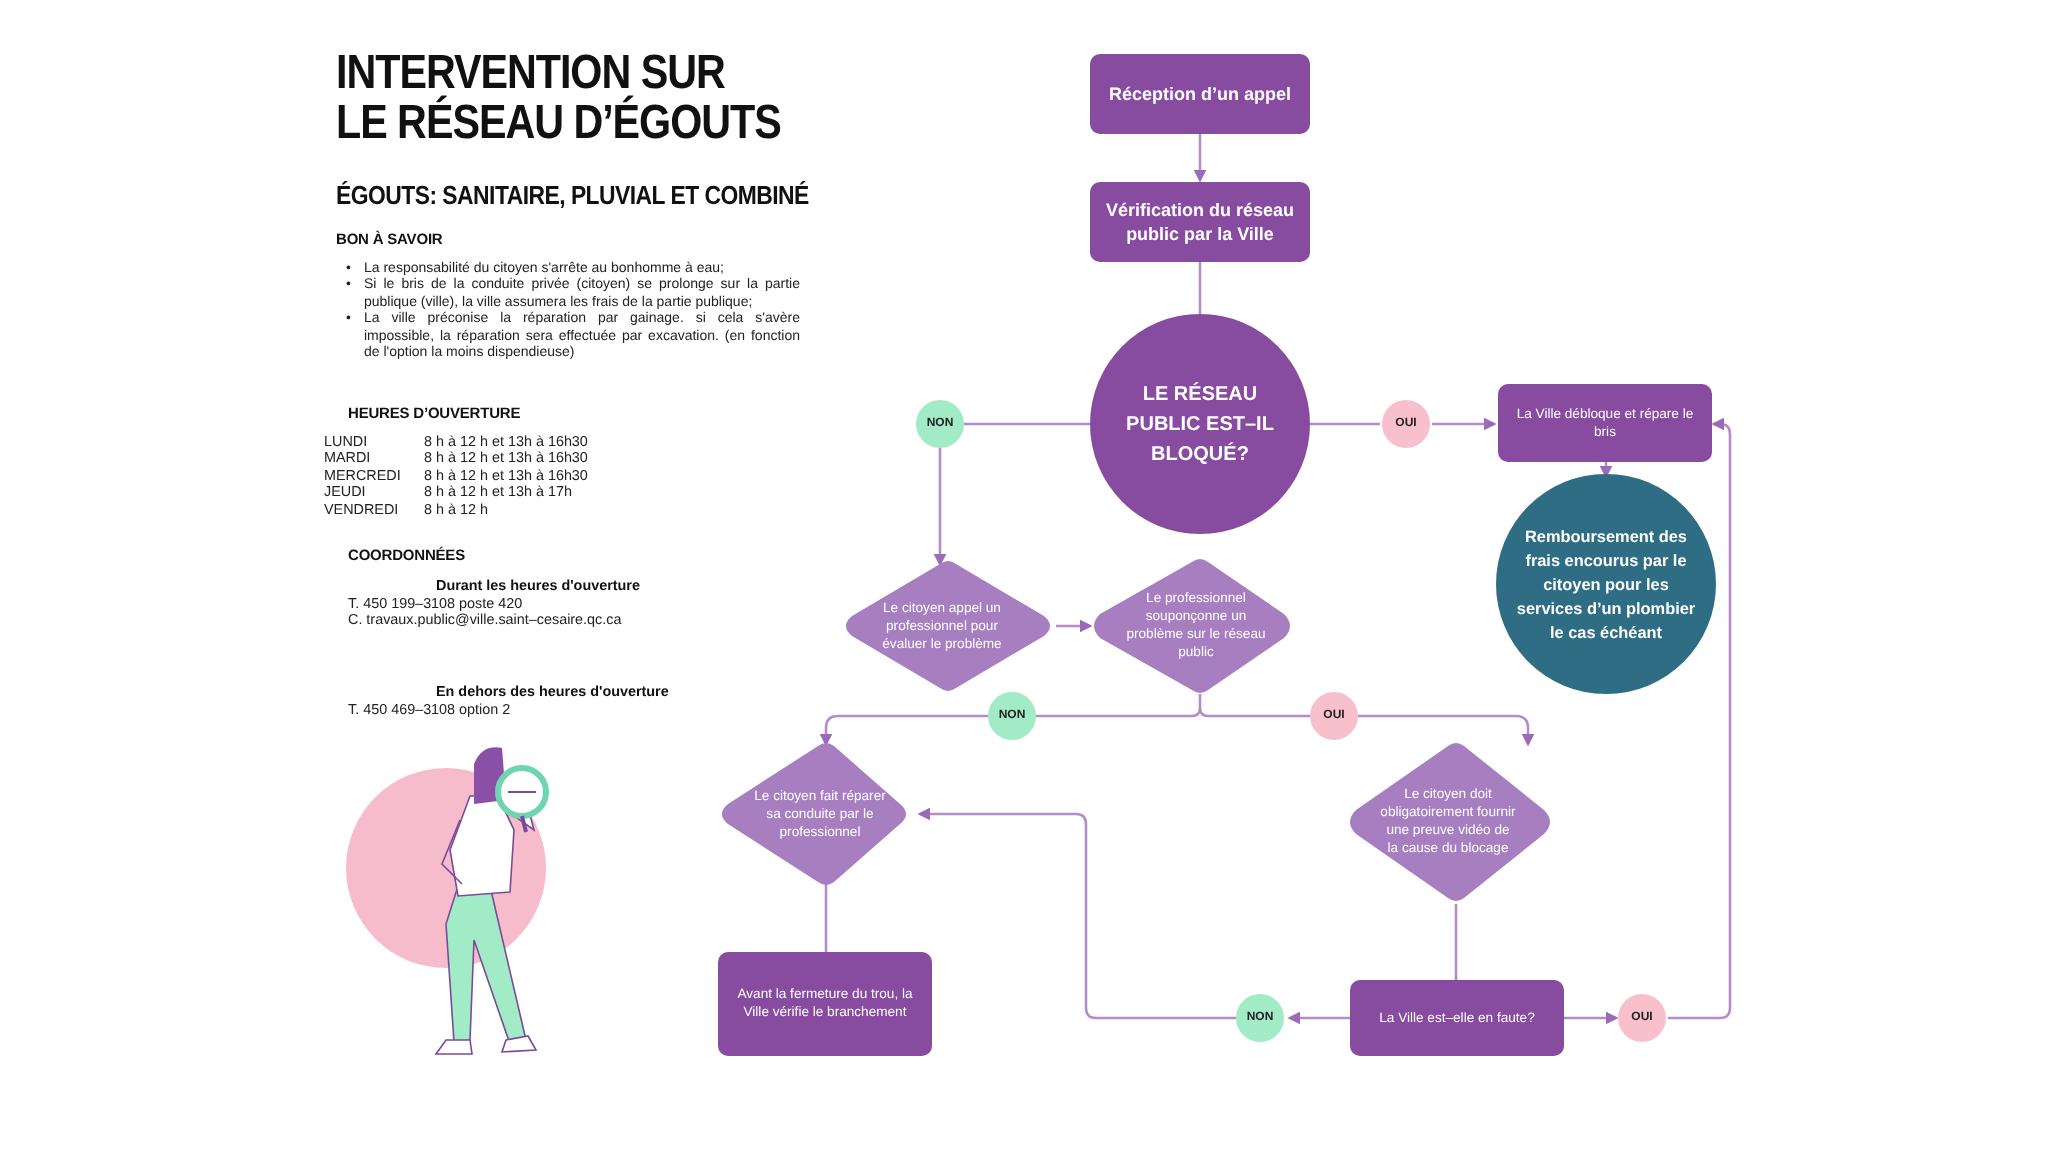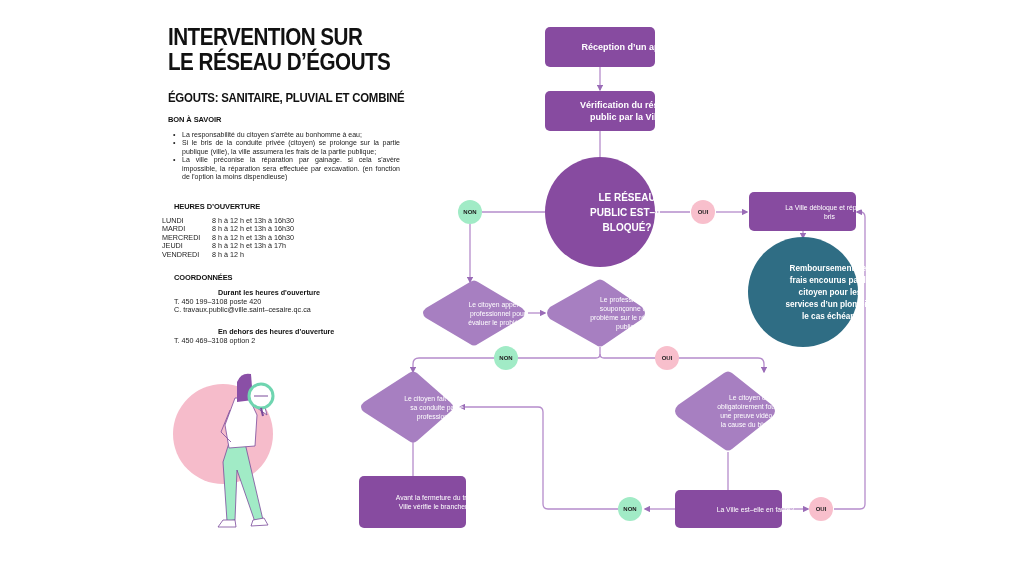--- a/index.html
+++ b/index.html
@@ -11,21 +11,21 @@
   .bullets { left: 172px; top: 131px; width: 218px; margin: 0; padding: 0 0 0 10px; font-size: 7px; line-height: 8.4px; list-style: none; text-align: justify; color: #222; }
   .bullets li { position: relative; }
   .bullets li::before { content: "•"; position: absolute; left: -9px; top: 0; }
   .hours { left: 162px; top: 217px; font-size: 7.2px; line-height: 8.4px; color: #222; }
   .hours .row { display: flex; }
   .hours .day { width: 50px; }
   .contact { left: 174px; font-size: 7.2px; line-height: 8.6px; color: #222; white-space: nowrap; }
   .contact .b { font-weight: bold; color: #111; margin-left: 44px; }
 
   svg.flow { position: absolute; left: 0; top: 0; }
-  .node-text { position: absolute; display: flex; align-items: center; justify-content: center; text-align: center; color: #fff; box-sizing: border-box; margin-left: 27px; }
+  .node-text { position: absolute; display: flex; align-items: center; justify-content: center; text-align: center; color: #fff; box-sizing: border-box; }
   .t-bold { font-weight: bold; font-size: 9px; line-height: 12px; }
   .t-small { font-size: 6.8px; line-height: 9px; }
   .badge { position: absolute; width: 24px; height: 24px; border-radius: 50%; display: flex; align-items: center; justify-content: center; font-size: 6px; font-weight: bold; color: #222; }
   .badge.non { background: #a1ebc6; }
   .badge.oui { background: #f8bfcc; }
 </style>
 </head>
 <body>
 
 <div class="abs title">
@@ -64,21 +64,21 @@
       <span>8 h à 12 h</span>
     </div>
 </div>
 
 <div class="abs section-h" style="left:174px; top:273px;">COORDONNÉES</div>
 <div class="abs contact" style="top:289px;">
   <div class="b">Durant les heures d'ouverture</div>
   <div>T. 450 199–3108 poste 420</div>
   <div>C. travaux.public@ville.saint–cesaire.qc.ca</div>
 </div>
-<div class="abs contact" style="top:328px;">
+<div class="abs contact" style="top:342px;">
   <div class="b">En dehors des heures d'ouverture</div>
   <div>T. 450 469–3108 option 2</div>
 </div>
 
 <svg class="abs" style="left:165px; top:370px;" width="120" height="170" viewBox="0 0 120 170">
   <circle cx="58" cy="64" r="50" fill="#f6bccb"></circle>
 
   <path d="M64 73 L80 73 L98 150 L90 152 L72 100 L70 150 L62 151 L58 92 Z" fill="#a1ebc6" stroke="#7a4a9a" stroke-width="0.8"></path>
 
   <path d="M58 150 L70 150 L71 157 L53 157 Z" fill="#fff" stroke="#7a4a9a" stroke-width="0.8"></path>

